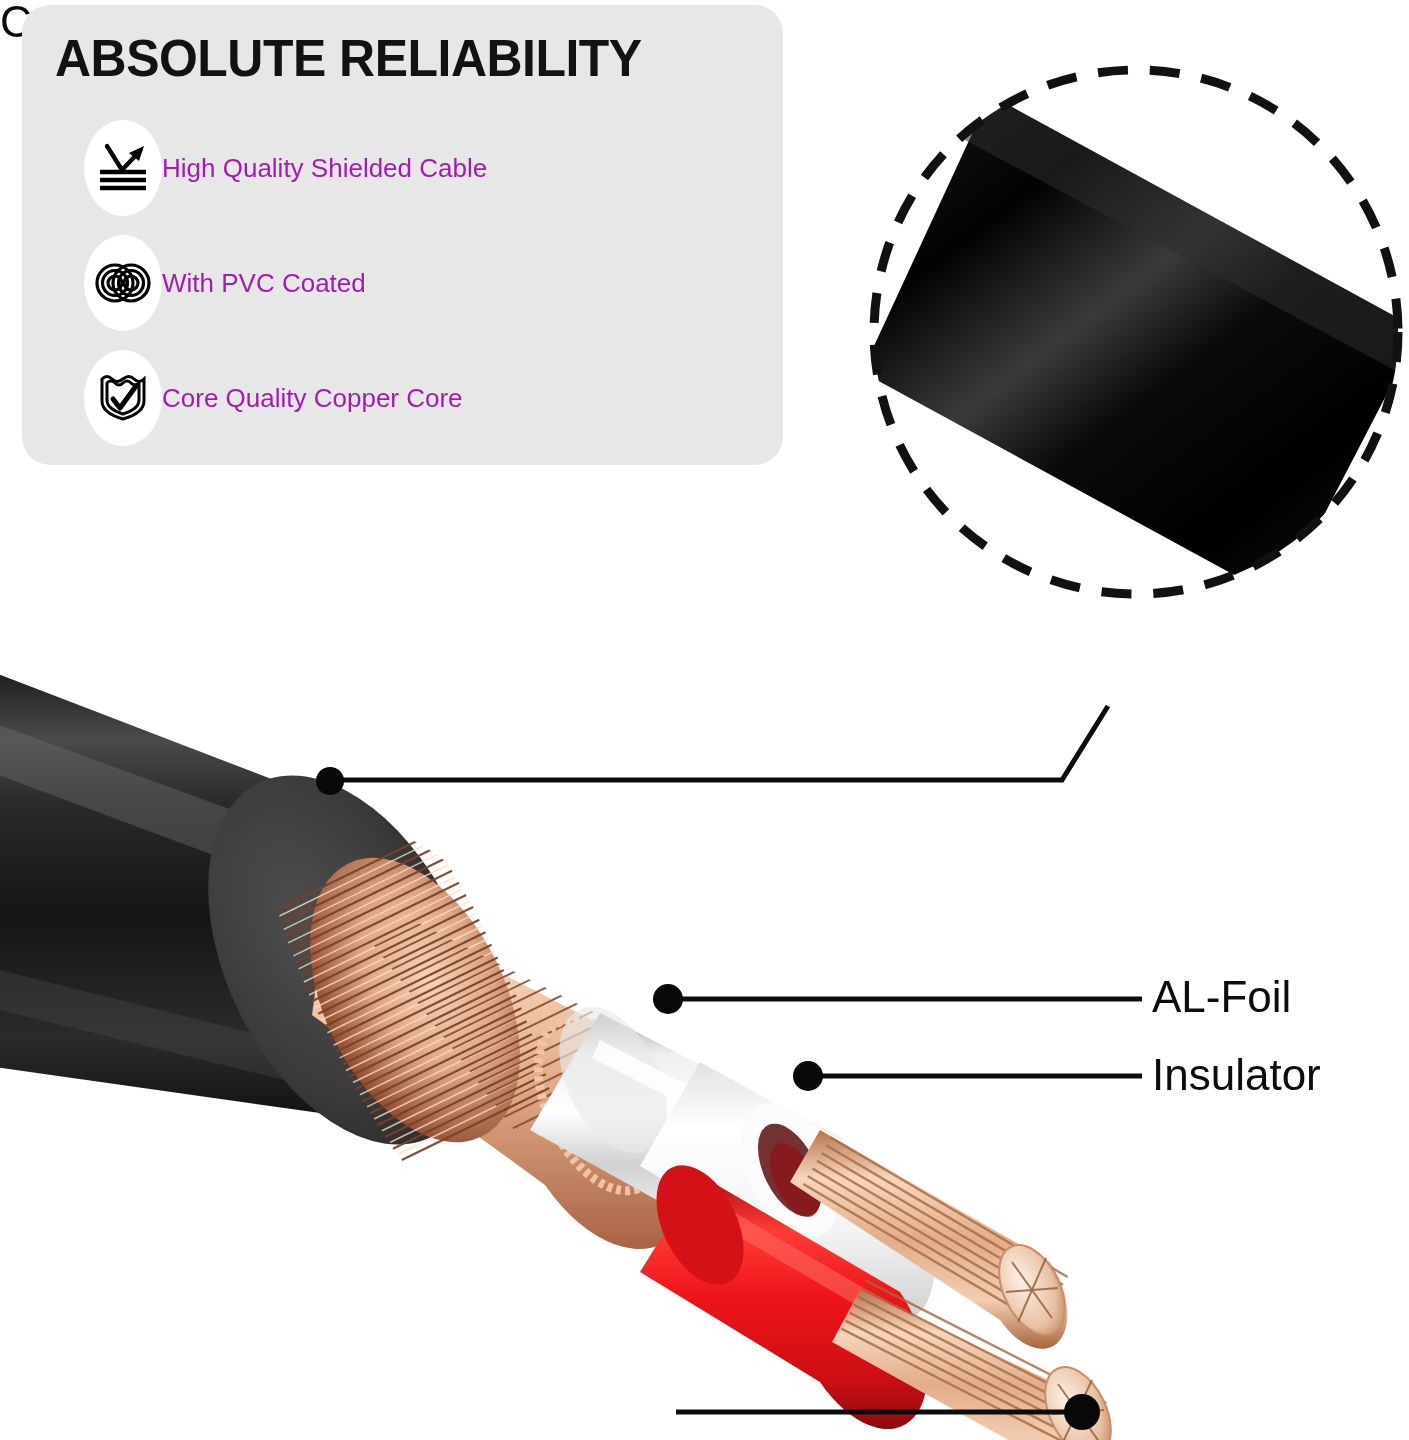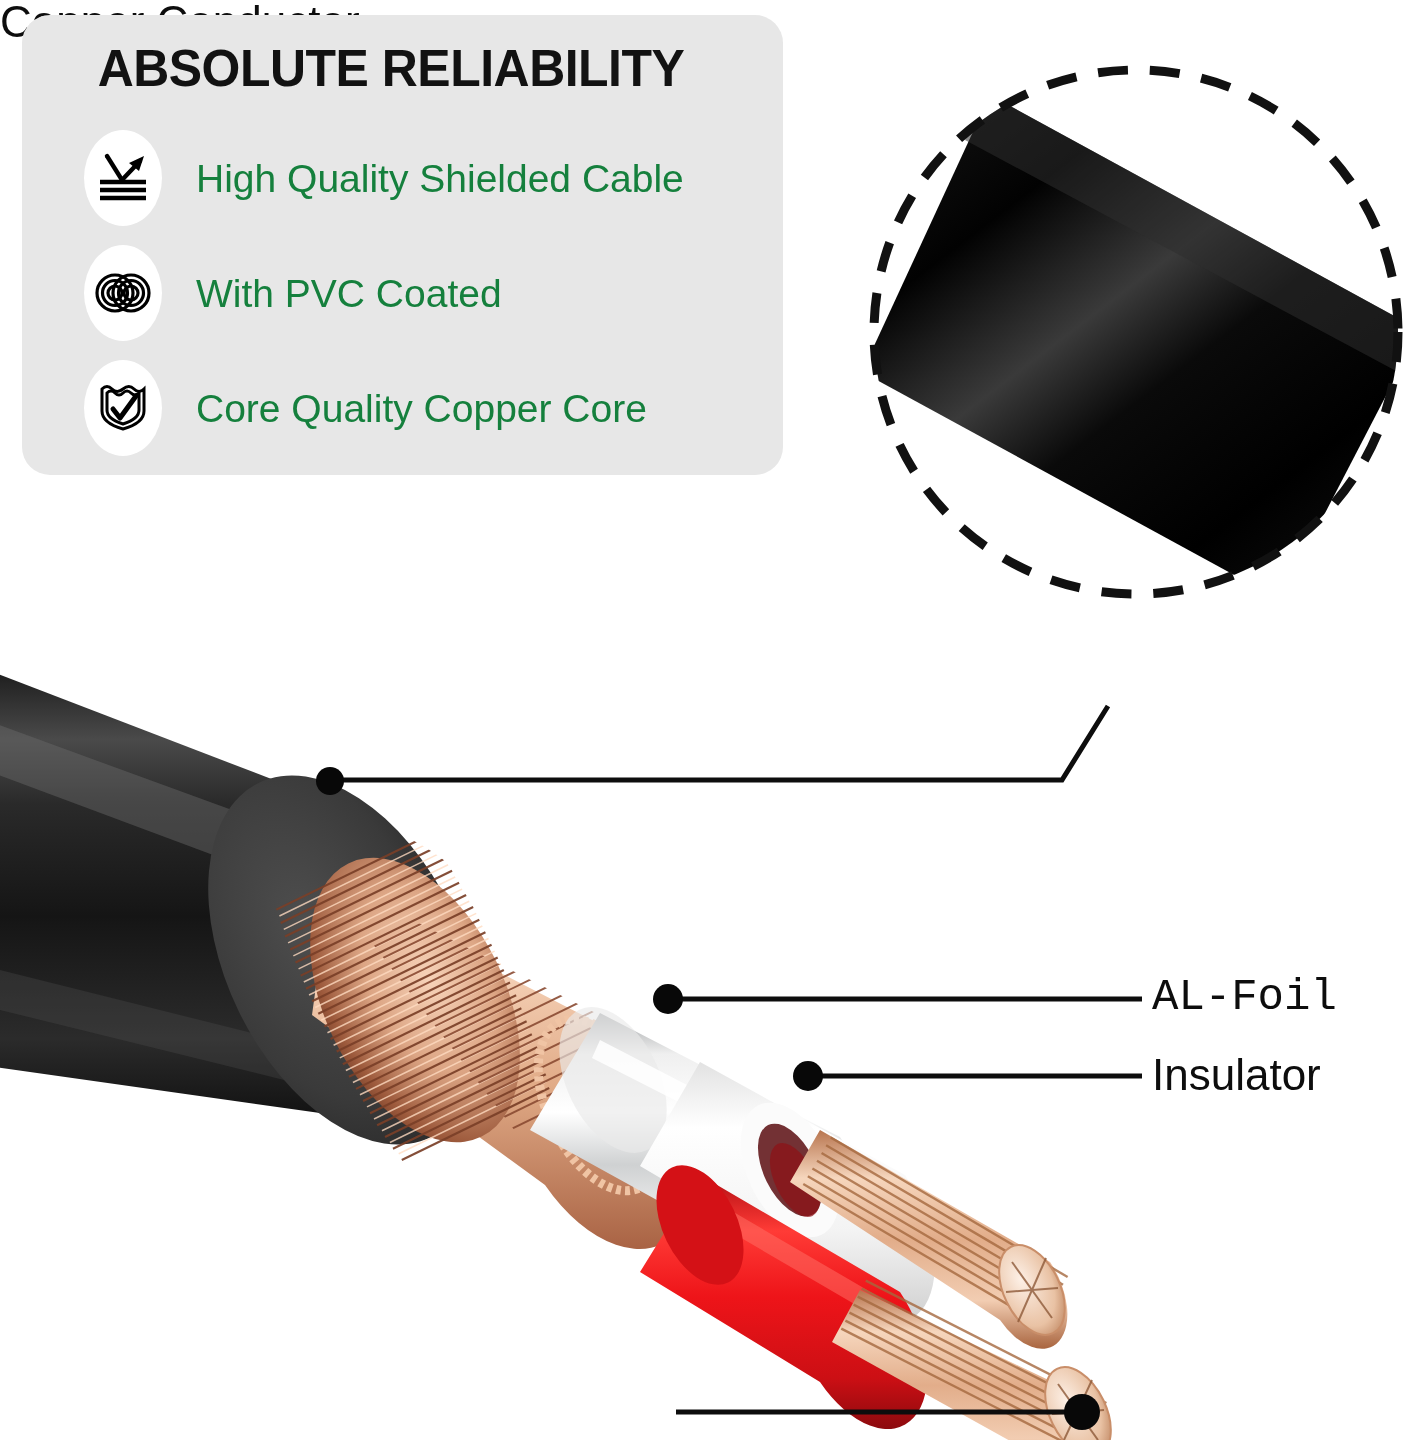--- a/index.html
+++ b/index.html
@@ -16,27 +16,26 @@
     width: 1409px;
     height: 1440px;
     background: #ffffff;
     overflow: hidden;
   }
 
   
   #feature-panel {
     position: absolute;
     left: 22px;
-    top: 15px;
+    top: 5px;
     width: 761px;
     height: 460px;
     background: #e7e7e7;
     border-radius: 28px;
     box-sizing: border-box;
-    text-align: center;
   }
   #panel-title {
     position: absolute;
     left: 33px;
     top: 23px;
     width: 700px;
     font-size: 52px;
     font-weight: bold;
     letter-spacing: -0.5px;
     color: #121212;
@@ -62,39 +61,38 @@
     border-radius: 50%;
     background: #ffffff;
     display: flex;
     align-items: center;
     justify-content: center;
     flex: 0 0 auto;
   }
   .feature-icon-badge svg { display: block; }
 
   .feature-label {
-    margin-left: 34px;
-    font-size: 39px;
-    color: #15803d;
+    font-size: 26px;
+    color: #a21caf;
     white-space: nowrap;
     font-family: "Liberation Sans", sans-serif;
     line-height: 1;
   }
 
   
   .callout-label {
     position: absolute;
     font-size: 44px;
     color: #0d0d0d;
     white-space: nowrap;
     font-family: "Liberation Sans", sans-serif;
     line-height: 1;
   }
   #label-pvc-jacket  { left: 988px;  top: 645px; }
-  #label-al-foil     { left: 1152px; top: 975px; font-family: Liberation Mono, monospace; }
+  #label-al-foil     { left: 1152px; top: 975px; }
   #label-insulator   { left: 1152px; top: 1053px; text-align: right; }
 
   
   #art-layer, #leader-layer {
     position: absolute;
     left: 0; top: 0;
     width: 1409px;
     height: 1440px;
   }
   #leader-layer { pointer-events: none; }

